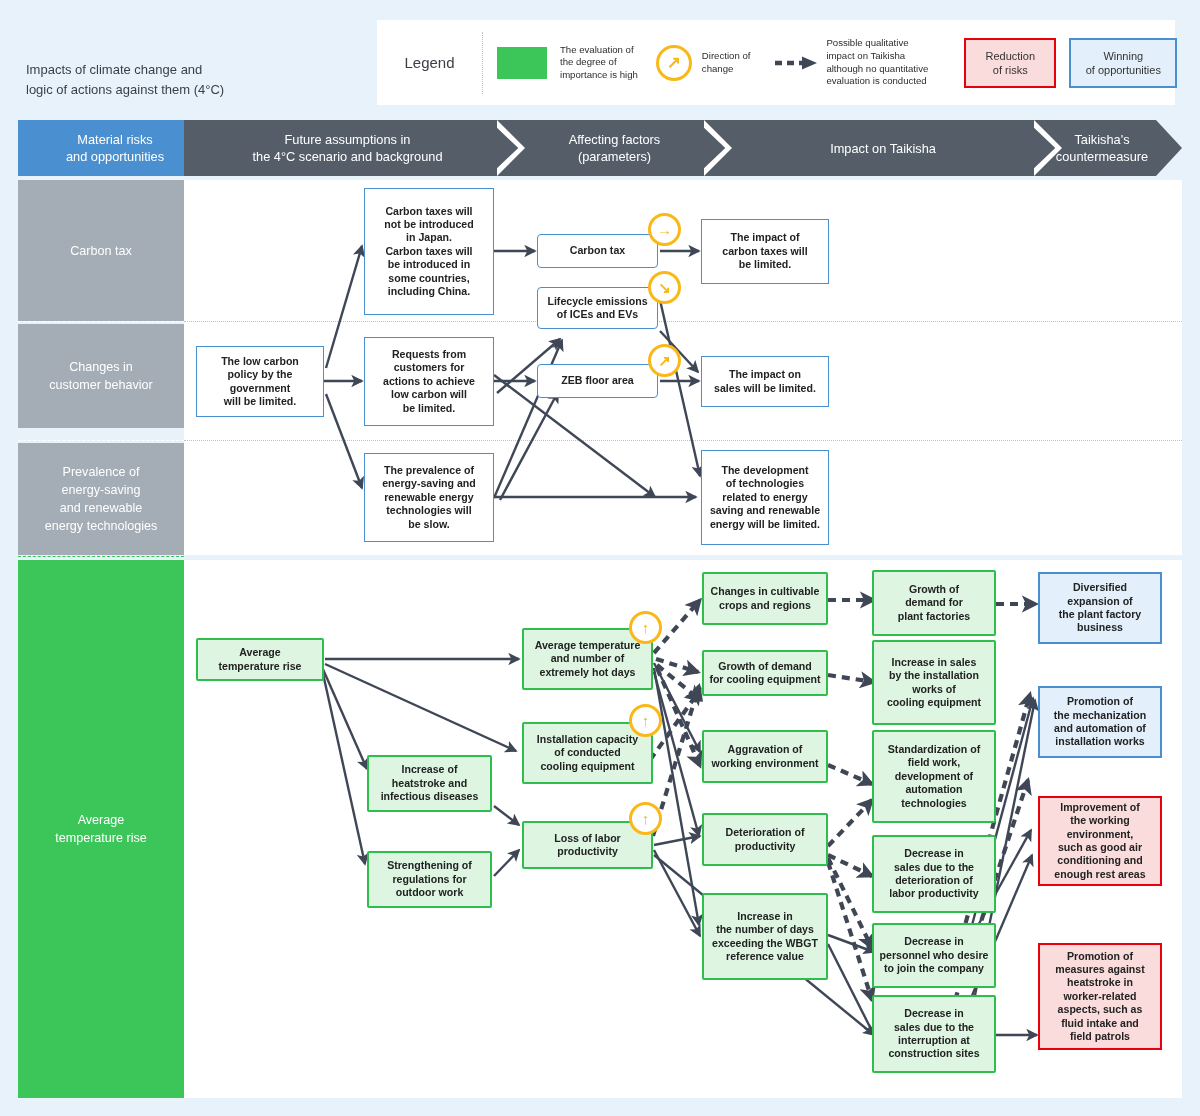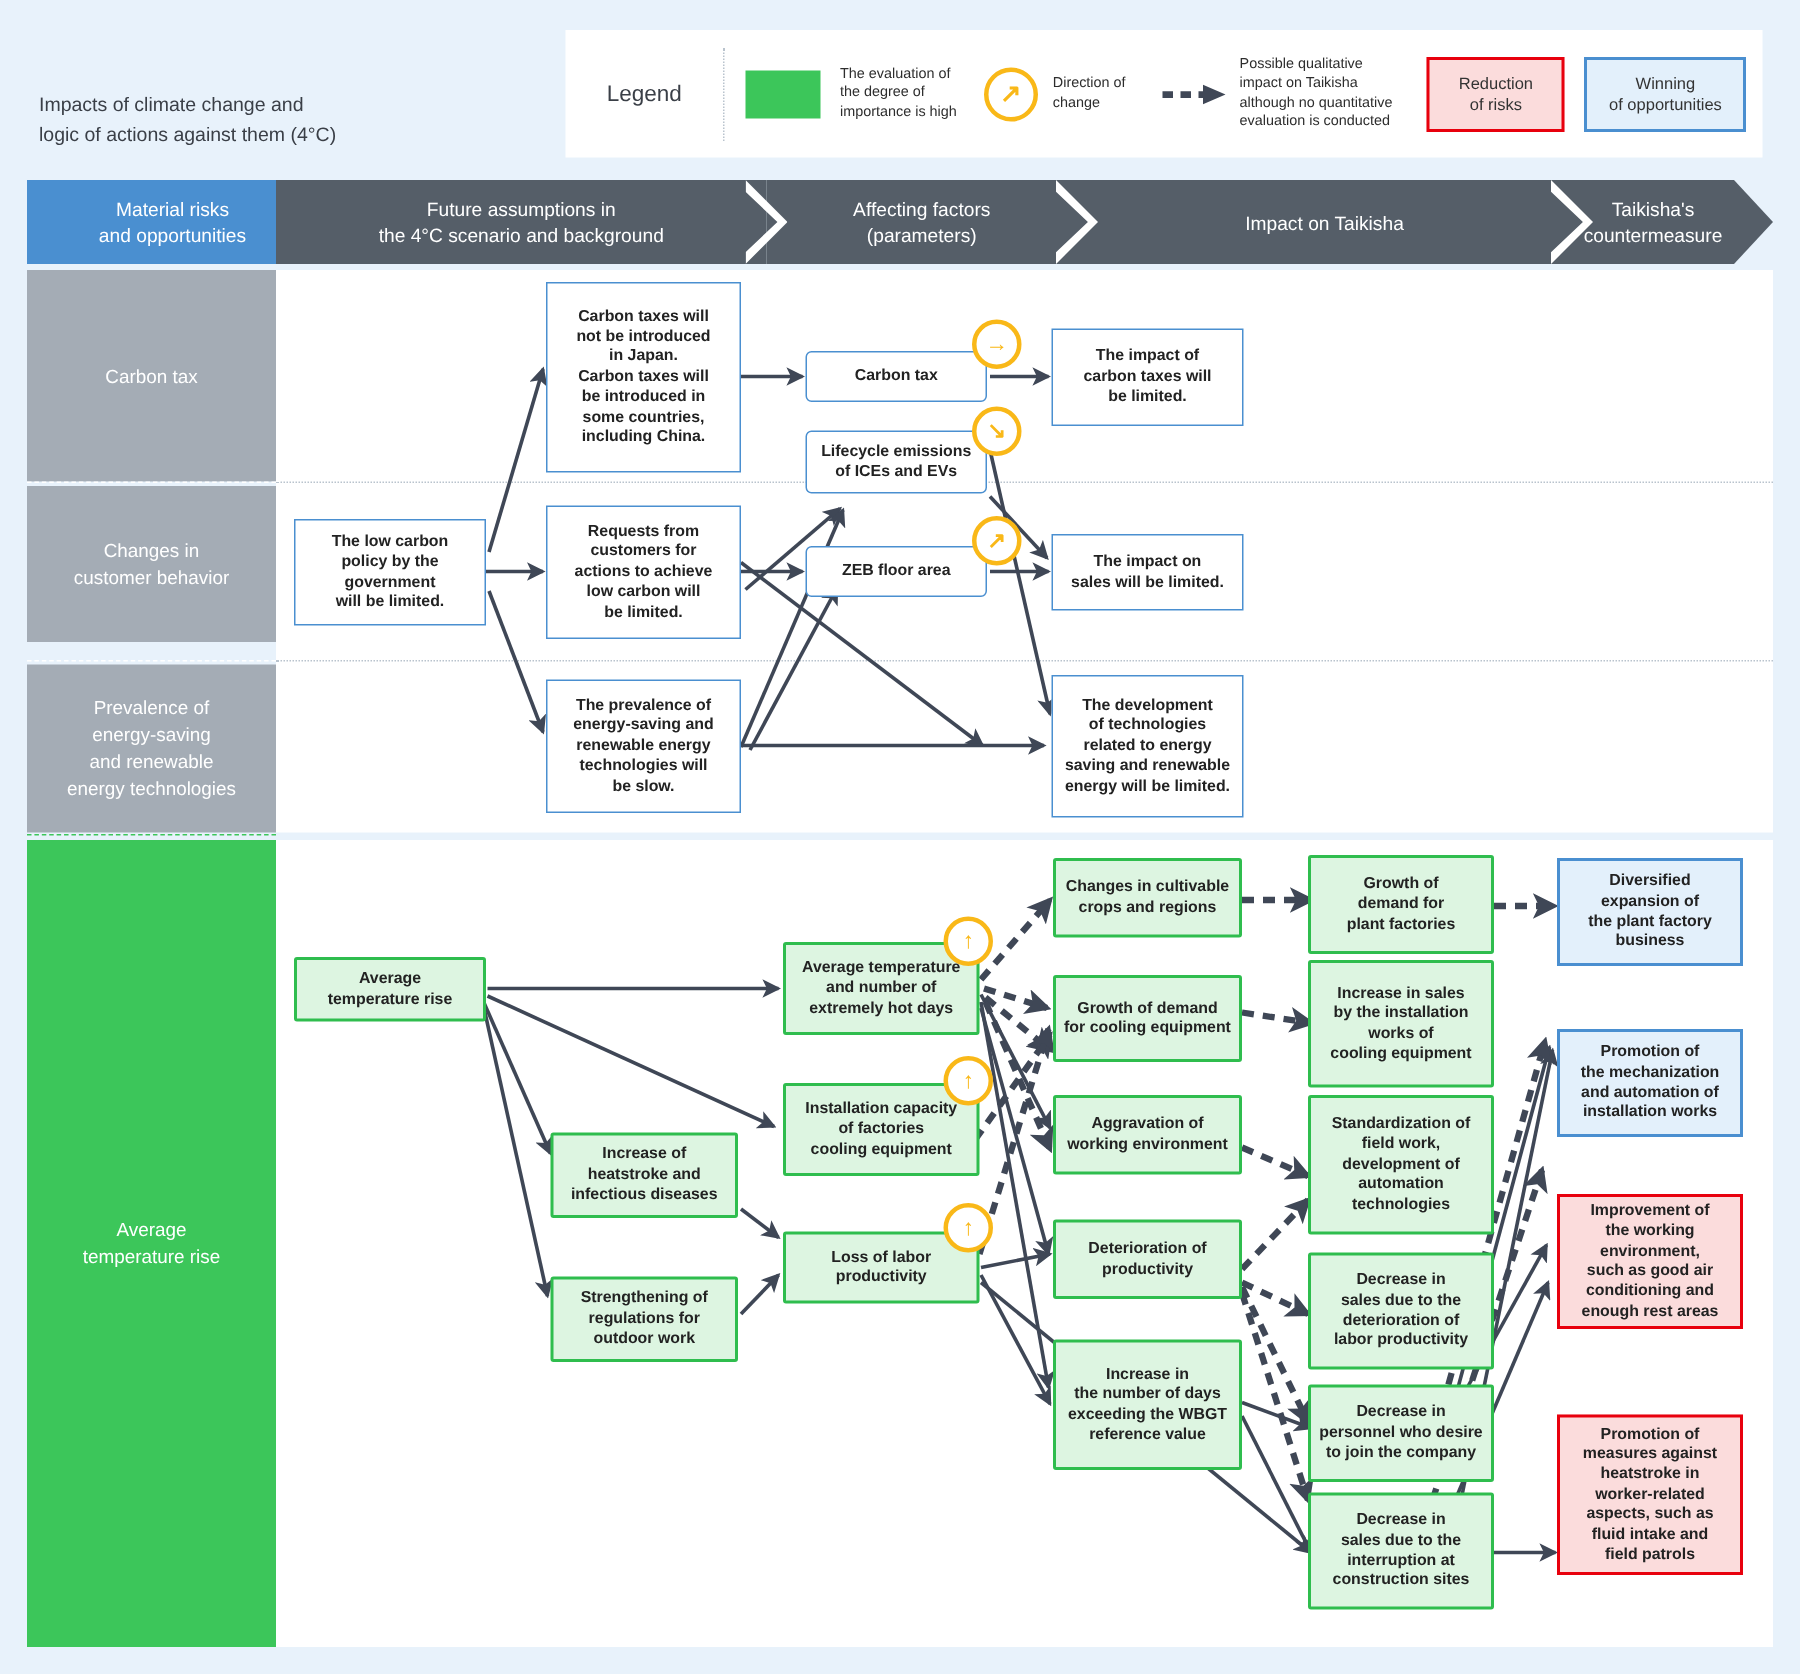--- a/index.html
+++ b/index.html
@@ -37,21 +37,21 @@
     display:flex;align-items:center;justify-content:center;
     color:#f9b818;font-size:17px;font-weight:bold;line-height:1;
   }
   .dash-arrow{
     position:relative;width:44px;height:14px;margin:0 8px 0 24px;flex:0 0 auto;
   }
   .chip{
     width:88px;height:46px;display:flex;align-items:center;justify-content:center;
     text-align:center;font-size:11px;line-height:14px;flex:0 0 auto;
   }
-  .chip.risk{background:#fbdcdc;border:2.5px solid #e8000d;margin-left:23px;}
+  .chip.risk{background:#fbdcdc;border:2.5px solid #e8000d;margin-left:36px;}
   .chip.opp{background:#e3f0fb;border:2.5px solid #4a8fd0;margin-left:13px;width:104px;text-align:center;}
 
   
   .band{position:absolute;left:18px;top:120px;width:1164px;height:56px;}
   .band-cell{
     position:absolute;top:0;height:56px;
     display:flex;align-items:center;justify-content:center;text-align:center;
     color:#ffffff;font-size:12.8px;line-height:17px;
   }
   .band-blue{background:#4a8fd0;}
@@ -414,42 +414,42 @@
       <div>Average temperature</div>
       <div>and number of</div>
       <div>extremely hot days</div>
     </div>
   </div>
   <div class="badge" style="left:629px;top:611px">↑</div>
 
   <div class="node g" style="left:522px;top:722px;width:131px;height:62px">
     <div>
       <div>Installation capacity</div>
-      <div>of factories</div>
+      <div>of conducted</div>
       <div>cooling equipment</div>
     </div>
   </div>
   <div class="badge" style="left:629px;top:704px">↑</div>
 
   <div class="node g" style="left:522px;top:821px;width:131px;height:48px">
     <div>
       <div>Loss of labor</div>
       <div>productivity</div>
     </div>
   </div>
   <div class="badge" style="left:629px;top:802px">↑</div>
 
   <div class="node g" style="left:702px;top:572px;width:126px;height:53px">
     <div>
       <div>Changes in cultivable</div>
       <div>crops and regions</div>
     </div>
   </div>
 
-  <div class="node g" style="left:702px;top:650px;width:126px;height:58px">
+  <div class="node g" style="left:702px;top:650px;width:126px;height:46px">
     <div>
       <div>Growth of demand</div>
       <div>for cooling equipment</div>
     </div>
   </div>
 
   <div class="node g" style="left:702px;top:730px;width:126px;height:53px">
     <div>
       <div>Aggravation of</div>
       <div>working environment</div>

